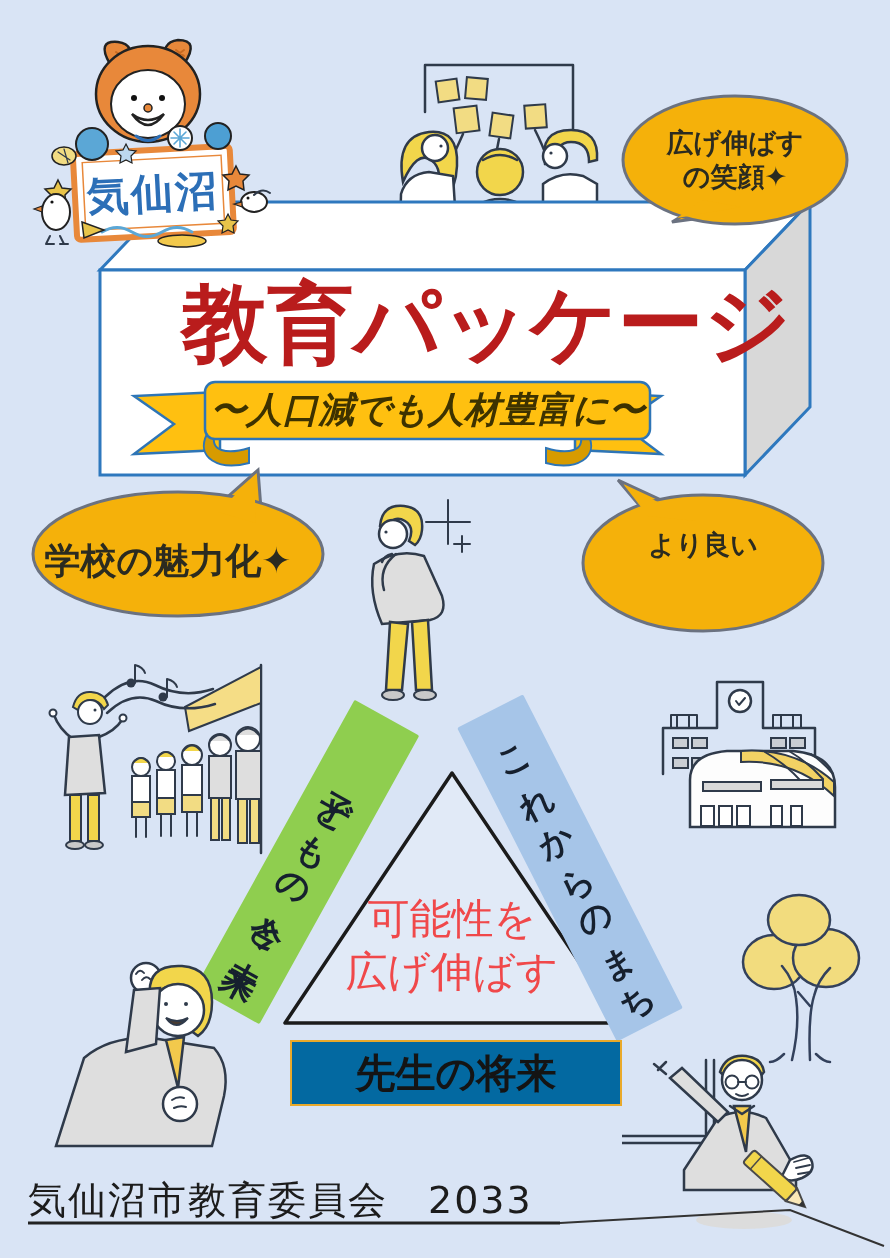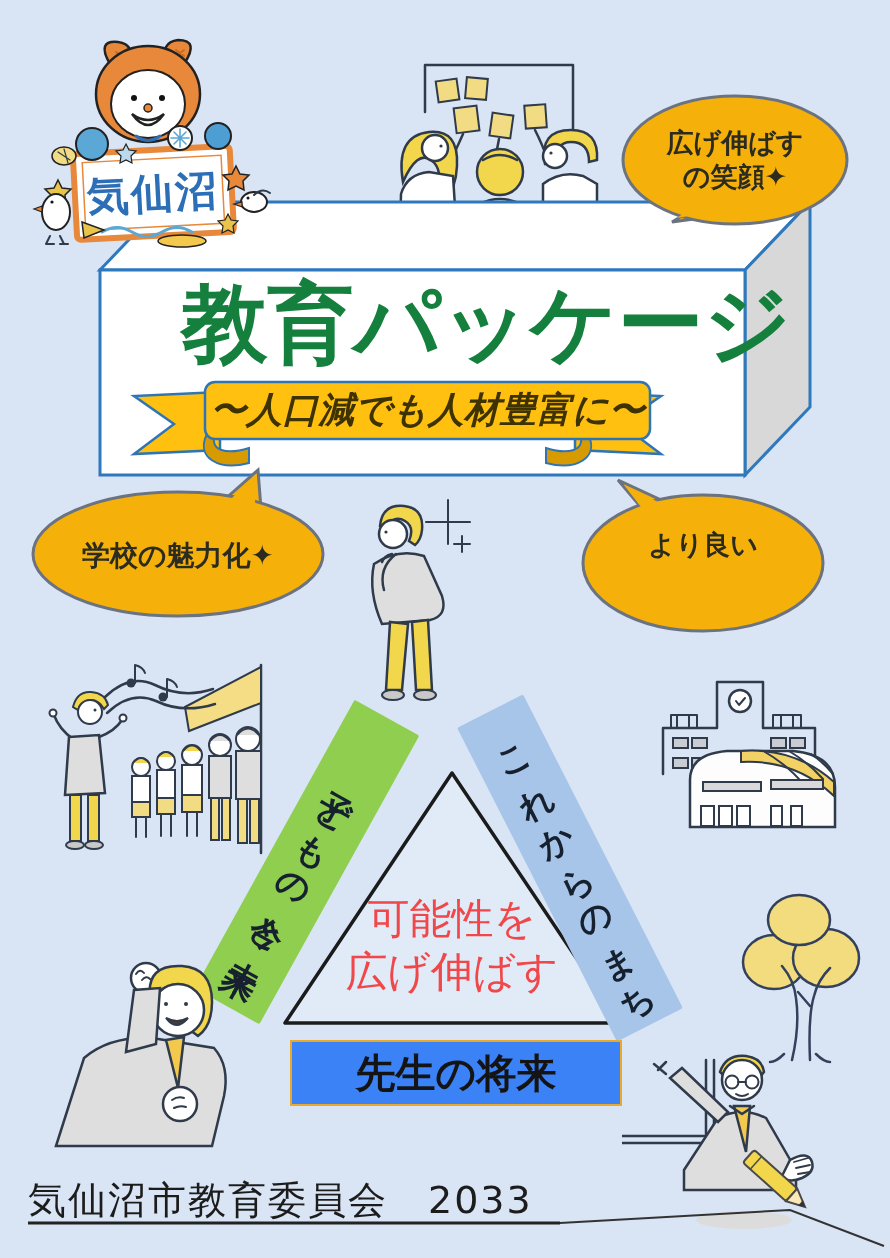--- a/index.html
+++ b/index.html
@@ -43,21 +43,21 @@
     <circle cx="300" cy="104" r="15" fill="#f2d64b" stroke="#2f3a4a" stroke-width="2.5"></circle>
     <path d="M284,185 L286,132 Q300,122 316,130 L320,185 Z" fill="#fff" stroke="#2f3a4a" stroke-width="2.5"></path>
   </svg>
 
   <svg class="abs ill" style="left:95px;top:195px;" width="730" height="290" viewBox="0 0 730 290">
     <polygon points="5,75 650,75 715,7 70,7" fill="#ffffff" stroke="#2e78be" stroke-width="3"></polygon>
     <polygon points="650,75 715,7 715,212 650,280" fill="#d8d8d8" stroke="#2e78be" stroke-width="3"></polygon>
     <rect x="5" y="75" width="645" height="205" fill="#ffffff" stroke="#2e78be" stroke-width="3"></rect>
   </svg>
 
-  <div class="abs" style="left:100px;top:280px;width:773px;text-align:center;font-size:86px;font-weight:700;color:#15803d;white-space:nowrap;line-height:1;">教育パッケージ</div>
+  <div class="abs" style="left:100px;top:280px;width:773px;text-align:center;font-size:86px;font-weight:700;color:#b91c1c;white-space:nowrap;line-height:1;">教育パッケージ</div>
 
   <svg class="abs ill" style="left:125px;top:378px;" width="545" height="95" viewBox="0 0 545 95">
     <polygon points="95,14 9,18 49,46 9,76 95,72" fill="#ffc010" stroke="#2e75b6" stroke-width="2.5"></polygon>
     <polygon points="450,14 536,18 496,46 536,76 450,72" fill="#ffc010" stroke="#2e75b6" stroke-width="2.5"></polygon>
     <path d="M82,56 C70,80 94,93 124,85 L124,70 C102,77 84,73 90,56 Z" fill="#d79b00" stroke="#2e75b6" stroke-width="2"></path>
     <path d="M463,56 C475,80 451,93 421,85 L421,70 C443,77 461,73 455,56 Z" fill="#d79b00" stroke="#2e75b6" stroke-width="2"></path>
     <rect x="80" y="4" width="445" height="57" rx="10" fill="#ffc010" stroke="#2e75b6" stroke-width="2.5"></rect>
   </svg>
   <div class="abs" style="left:205px;top:385px;width:445px;text-align:center;font-size:36px;font-weight:600;color:#3d3200;line-height:50px;white-space:nowrap;font-style:italic;">〜人口減でも人材豊富に〜</div>
 
@@ -112,21 +112,21 @@
   <div class="bubble-text" style="left:625px;top:126px;width:220px;font-size:27px;">
     <div>広げ伸ばす</div>
     <div>の笑顔✦</div>
   </div>
 
   <svg class="abs ill" style="left:28px;top:462px;" width="300" height="160" viewBox="0 0 300 160">
     <polygon points="187,46 234,60 230,8" fill="#f5b10a" stroke="#6b7280" stroke-width="3"></polygon>
     <ellipse cx="150" cy="92" rx="145" ry="62" fill="#f5b10a" stroke="#6b7280" stroke-width="3"></ellipse>
     <polygon points="190,50 228,61 226,14" fill="#f5b10a"></polygon>
   </svg>
-  <div class="bubble-text" style="left:38px;top:538px;width:280px;font-size:28px;">
+  <div class="bubble-text" style="left:28px;top:538px;width:280px;font-size:36px;">
     <div>学校の魅力化✦</div>
   </div>
 
   <svg class="abs ill" style="left:578px;top:468px;" width="250" height="170" viewBox="0 0 250 170">
     <polygon points="67,44 122,50 40,12" fill="#f5b10a" stroke="#6b7280" stroke-width="3"></polygon>
     <ellipse cx="125" cy="95" rx="120" ry="68" fill="#f5b10a" stroke="#6b7280" stroke-width="3"></ellipse>
     <polygon points="70,48 118,53 46,17" fill="#f5b10a"></polygon>
   </svg>
   <div class="bubble-text" style="left:588px;top:528px;width:230px;font-size:27px;">
     <div>より良い</div>
@@ -250,21 +250,21 @@
 
   <div class="abs vbanner" style="left:533px;top:692px;width:74px;height:352px;background:#a6c5e8;transform:rotate(-27deg);">
     <div class="vtext">これからのまち</div>
   </div>
 
   <div class="abs" style="left:302px;top:893px;width:300px;text-align:center;font-size:42px;font-weight:400;color:#f0484a;line-height:1.25;">
     <div>可能性を</div>
     <div>広げ伸ばす</div>
   </div>
 
-  <div class="abs" style="left:290px;top:1040px;width:328px;height:62px;background:#3b82f6;border:2px solid #e9a92a;display:flex;align-items:center;justify-content:center;">
+  <div class="abs" style="left:290px;top:1040px;width:328px;height:62px;background:#0369a1;border:2px solid #e9a92a;display:flex;align-items:center;justify-content:center;">
     <div style="font-size:40px;font-weight:600;color:#141414;white-space:nowrap;">先生の将来</div>
   </div>
 
   <svg class="abs ill" style="left:722px;top:882px;" width="165" height="185" viewBox="0 0 165 185">
     <ellipse cx="52" cy="80" rx="31" ry="27" fill="#f2dc7e" stroke="#33415c" stroke-width="2.5"></ellipse>
     <ellipse cx="104" cy="76" rx="33" ry="29" fill="#f2dc7e" stroke="#33415c" stroke-width="2.5"></ellipse>
     <ellipse cx="77" cy="38" rx="31" ry="25" fill="#f2dc7e" stroke="#33415c" stroke-width="2.5"></ellipse>
     <path class="stroke" d="M70,178 q8,-34 4,-62 q-2,-18 -14,-32 M88,178 q-2,-44 4,-64 q4,-16 16,-28 M76,110 l12,14 M62,172 q-8,8 -14,8 M94,172 q8,8 14,8" style="stroke:#33415c;"></path>
   </svg>
 

